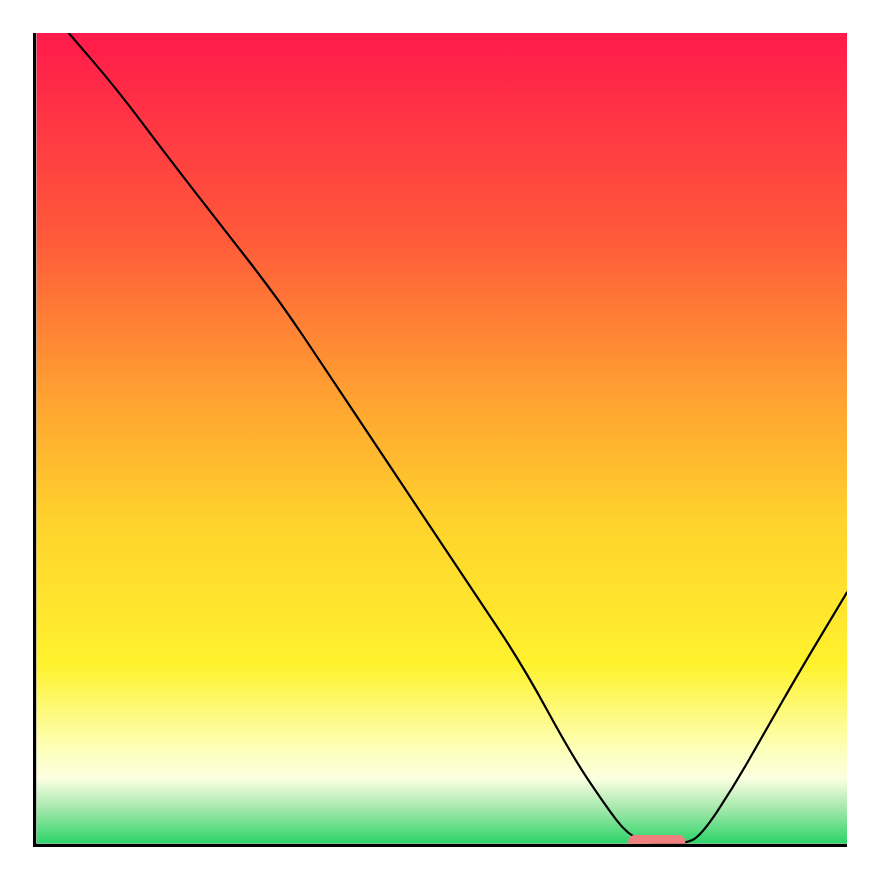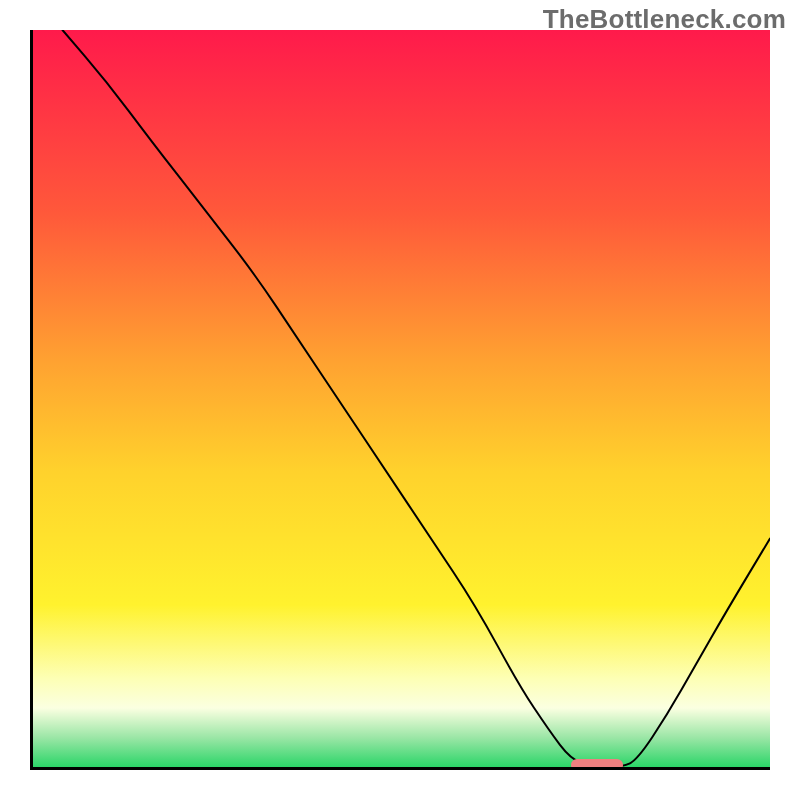--- a/index.html
+++ b/index.html
@@ -50,21 +50,20 @@
   }
   .marker {
     position: absolute;
     z-index: 3;
   }
 </style>
 </head>
 <body>
 <div class="wrap">
 
-  <div class="watermark">TheBottleneck.com</div>
 
   <div class="plot">
 
     <svg class="bg" viewBox="0 0 100 100" preserveAspectRatio="none">
       <defs>
         <linearGradient id="grad" x1="0" y1="0" x2="0" y2="1">
         <stop offset="0%" stop-color="#ff1a4b"></stop>
             <stop offset="25%" stop-color="#ff593a"></stop>
             <stop offset="45%" stop-color="#ffa231"></stop>
             <stop offset="60%" stop-color="#ffd22c"></stop>

